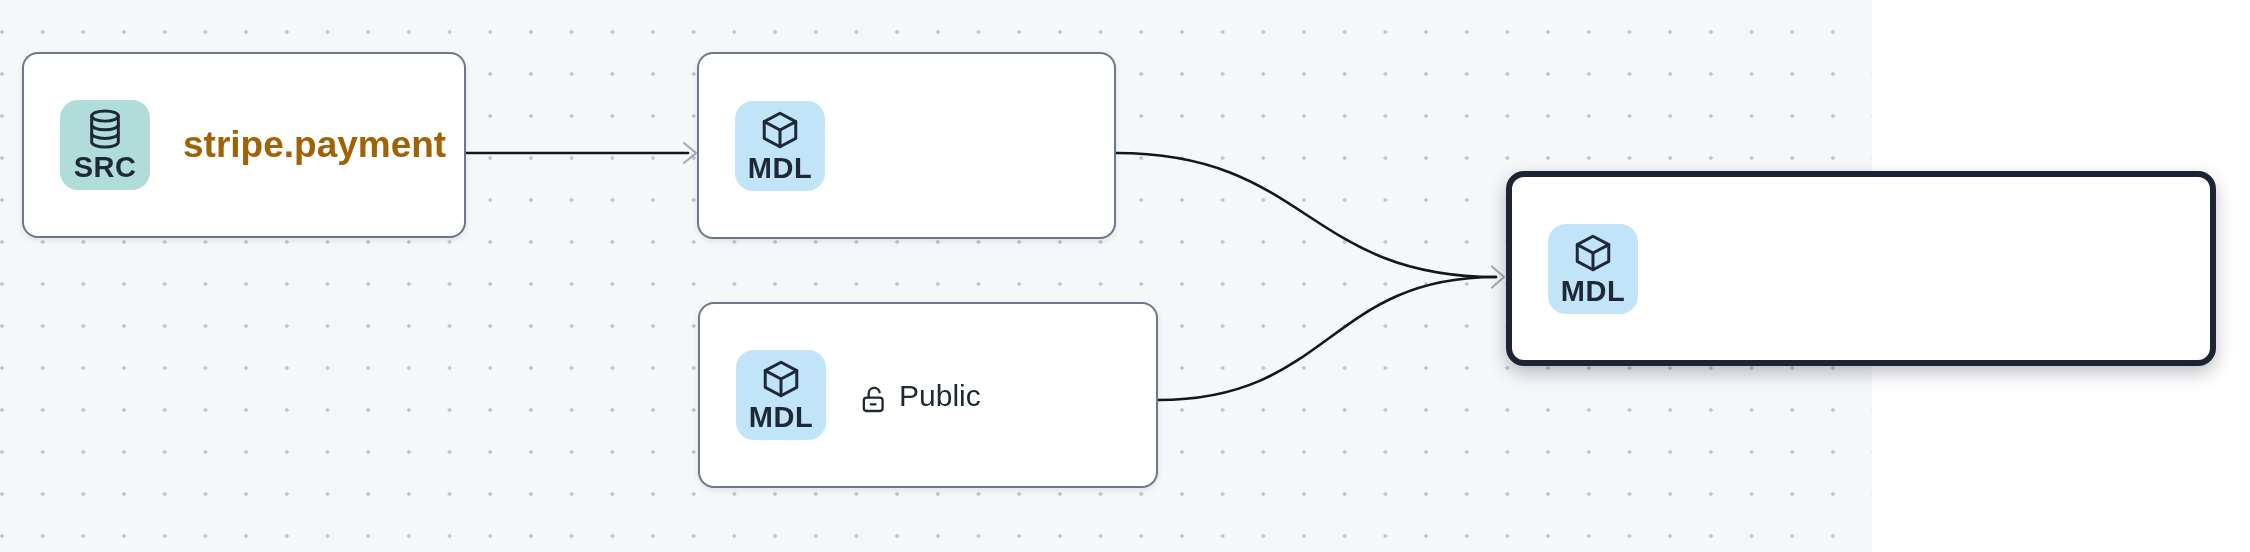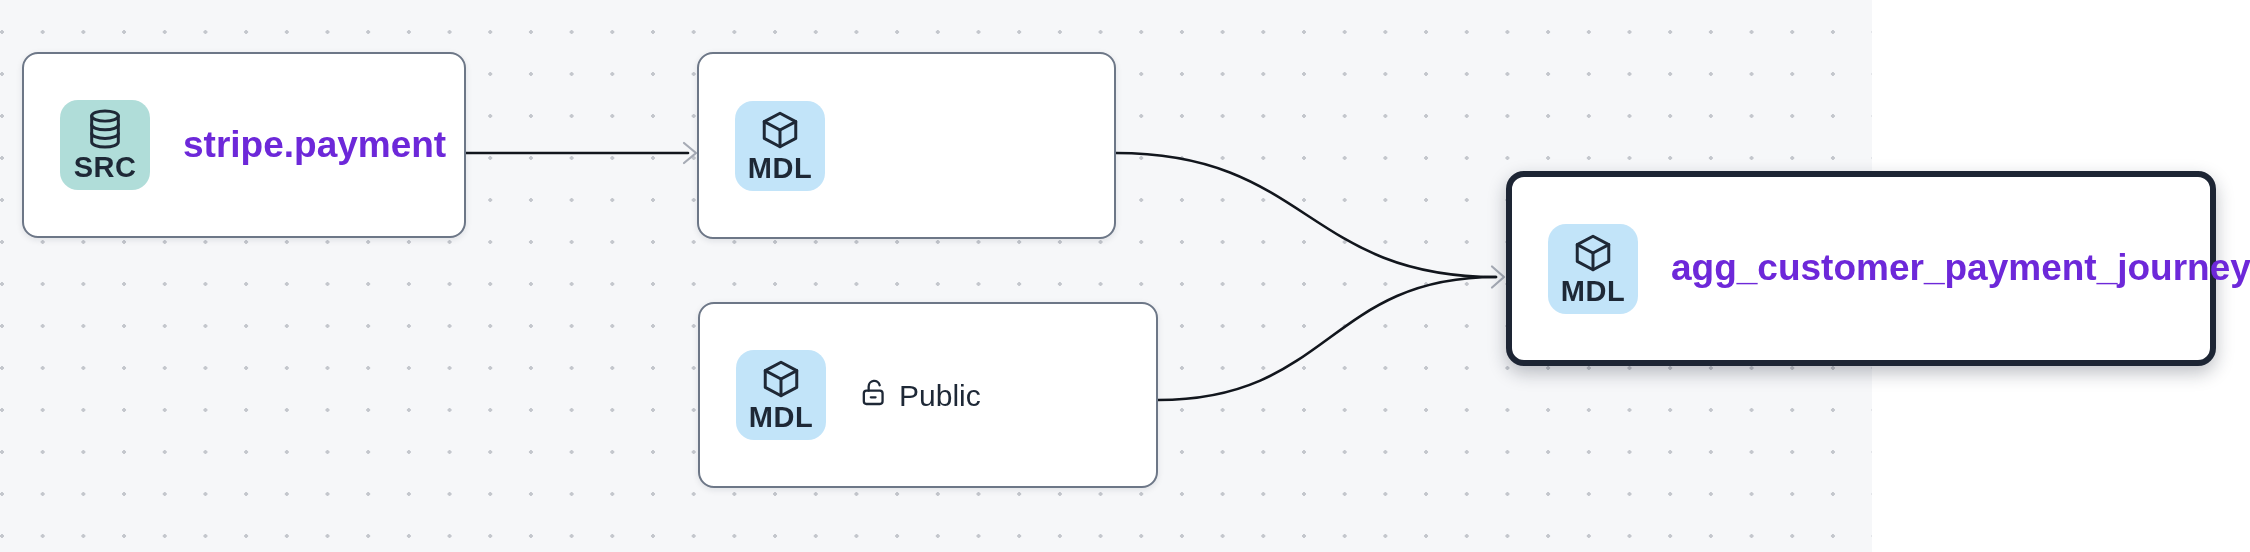--- a/index.html
+++ b/index.html
@@ -30,22 +30,22 @@
     box-shadow:0 7px 18px rgba(23,30,46,0.28);
   }
   .badge{
     width:90px;height:90px;border-radius:18px;flex:0 0 auto;
     display:flex;flex-direction:column;align-items:center;justify-content:center;
     color:#1e2836;
   }
   .badge-icon svg{width:42px;height:42px;display:block;}
   .badge-label{font-size:29px;font-weight:600;line-height:1;margin-top:3px;letter-spacing:0.5px;}
   .node-text{display:flex;flex-direction:column;justify-content:center;min-width:0;}
-  .node-title{font-size:37px;font-weight:600;color:#6d28d9;white-space:nowrap;line-height:1.25;}
-  .node-access{display:flex;align-items:flex-start;gap:11px;margin-top:2px;color:#1e2836;}
+  .node-title{font-size:37px;font-weight:600;color:#a16207;white-space:nowrap;line-height:1.25;}
+  .node-access{display:flex;align-items:flex-end;gap:11px;margin-top:2px;color:#1e2836;}
   .node-access .access-label{font-size:30px;font-weight:400;line-height:1.2;}
   .access-icon svg{width:29px;height:29px;display:block;}
 </style>
 </head>
 <body>
 
 <div class="canvas" style="background-color: rgb(246, 247, 249);">
 
   <svg class="edge-layer" viewBox="0 0 2250 552">
     <path class="edge" d="M466 153 L688 153" style="stroke: rgb(18, 22, 29);"></path>
@@ -114,18 +114,15 @@
     <div class="badge" style="background-color: rgb(194, 228, 249);">
       <span class="badge-icon">
         <svg viewBox="0 0 24 24" fill="none" stroke="currentColor" stroke-width="1.7" stroke-linecap="round" stroke-linejoin="round">
           <path d="M12 2.4 21 7.2v9.6L12 21.6 3 16.8V7.2z"></path>
           <path d="M3 7.2 12 12l9-4.8"></path>
           <path d="M12 12v9.6"></path>
         </svg>
       </span>
       <span class="badge-label">MDL</span>
     </div>
-    <div class="node-text">
-      <div class="node-title">agg_customer_payment_journey</div>
-    </div>
   </div>
 
 </div>
 
 </body></html>

